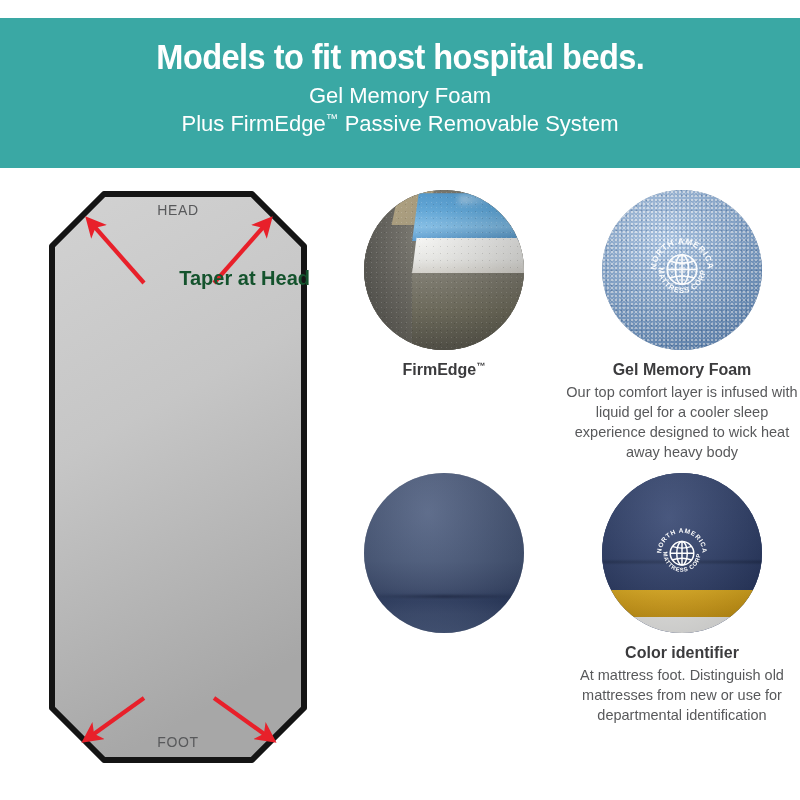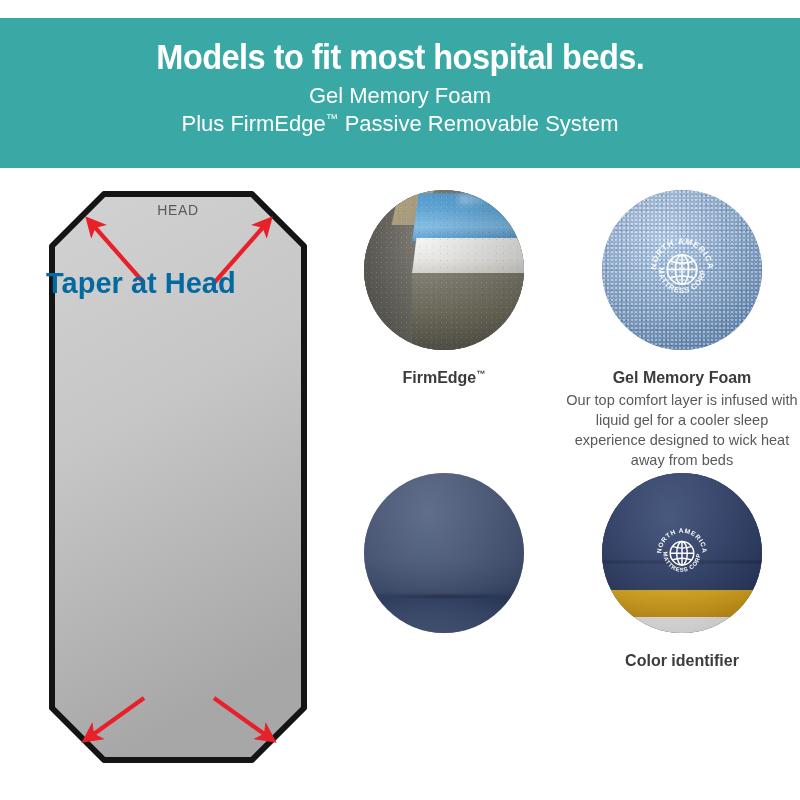--- a/index.html
+++ b/index.html
@@ -87,25 +87,25 @@
     font-family: "Liberation Sans", sans-serif;
     font-size: 14px;
     letter-spacing: 0.6px;
   }
   .mat-label.head { top: 14px; }
   .mat-label.foot { top: 546px; }
 
   .mat-bold {
     position: absolute;
     width: 100%;
-    text-align: left;
-    color: #0369a1;
+    text-align: right;
+    color: #14532d;
     font-family: "Liberation Sans", sans-serif;
     font-weight: bold;
-    font-size: 29px;
+    font-size: 20px;
   }
   .mat-bold.taper-head { top: 79px; }
   .mat-bold.taper-foot { top: 489px; }
 
   .mat-multi {
     position: absolute;
     width: 100%;
     text-align: center;
     color: #58595B;
     font-family: "Liberation Sans", sans-serif;
@@ -135,21 +135,21 @@
   .circle {
     position: relative;
     width: 160px;
     height: 160px;
     margin: 0 auto;
     border-radius: 50%;
     overflow: hidden;
     box-shadow: 0 0 0 1px rgba(90,95,105,0.45) inset;
   }
   .feature-title {
-    margin-top: 18px;
+    margin-top: 10px;
     color: #3B3B3D;
     font-family: "Liberation Sans", sans-serif;
     font-weight: bold;
     font-size: 16px;
     line-height: 20px;
   }
   .feature-desc {
     margin-top: 2px;
     color: #58595B;
     font-family: "Liberation Sans", sans-serif;
@@ -350,20 +350,21 @@
       <line x1="98" y1="510" x2="45" y2="548" stroke="#E8202A" stroke-width="4.2" marker-end="url(#arrowHead)"></line>
       <line x1="168" y1="510" x2="221" y2="548" stroke="#E8202A" stroke-width="4.2" marker-end="url(#arrowHead)"></line>
     </svg>
 
     <div class="mat-label head">HEAD</div>
 
     <div class="mat-bold taper-head">Taper at Head</div>
 
 
 
+    <div class="mat-label foot">FOOT</div>
   </div>
 
   <div class="features">
 
     <div class="feature f-firmedge">
       <div class="circle">
         <div class="photo-firmedge">
           <div class="fe-base"></div>
           <div class="fe-leftcol"></div>
           <div class="fe-tan"></div>
@@ -402,21 +403,21 @@
           </g>
           <text font-family="Liberation Sans, sans-serif" font-size="10.5" font-weight="bold" fill="#ffffff" letter-spacing="1.2" opacity="0.95">
             <textPath href="#arcTopA" startOffset="50%" text-anchor="middle">NORTH AMERICA</textPath>
           </text>
           <text font-family="Liberation Sans, sans-serif" font-size="9.5" font-weight="bold" fill="#ffffff" letter-spacing="1.1" opacity="0.95">
             <textPath href="#arcBotA" startOffset="50%" text-anchor="middle">MATTRESS CORP.</textPath>
           </text>
         </svg>
       </div>
       <div class="feature-title">Gel Memory Foam</div>
-      <div class="feature-desc">Our top comfort layer is infused with liquid gel for a cooler sleep experience designed to wick heat away from beds</div>
+      <div class="feature-desc">Our top comfort layer is infused with liquid gel for a cooler sleep experience designed to wick heat away heavy body</div>
     </div>
 
     <div class="feature f-nylon">
       <div class="circle">
         <div class="photo-nylon">
           <div class="nylon-seam"></div>
           <div class="nylon-sheen"></div>
         </div>
       </div>
     </div>
@@ -445,16 +446,17 @@
           </g>
           <text font-family="Liberation Sans, sans-serif" font-size="10.5" font-weight="bold" fill="#ffffff" letter-spacing="1.2">
             <textPath href="#arcTopB" startOffset="50%" text-anchor="middle">NORTH AMERICA</textPath>
           </text>
           <text font-family="Liberation Sans, sans-serif" font-size="9.5" font-weight="bold" fill="#ffffff" letter-spacing="1.1">
             <textPath href="#arcBotB" startOffset="50%" text-anchor="middle">MATTRESS CORP.</textPath>
           </text>
         </svg>
       </div>
       <div class="feature-title">Color identifier</div>
+      <div class="feature-desc">At mattress foot. Distinguish old mattresses from new or use for departmental identification</div>
     </div>
 
   </div>
 </div>
 
 </body></html>

